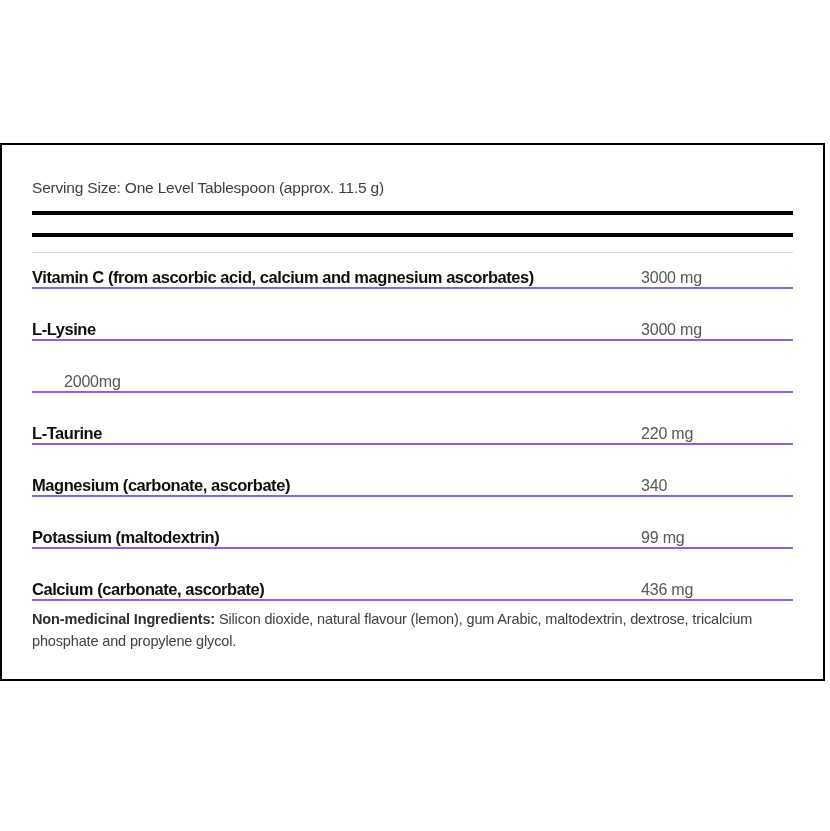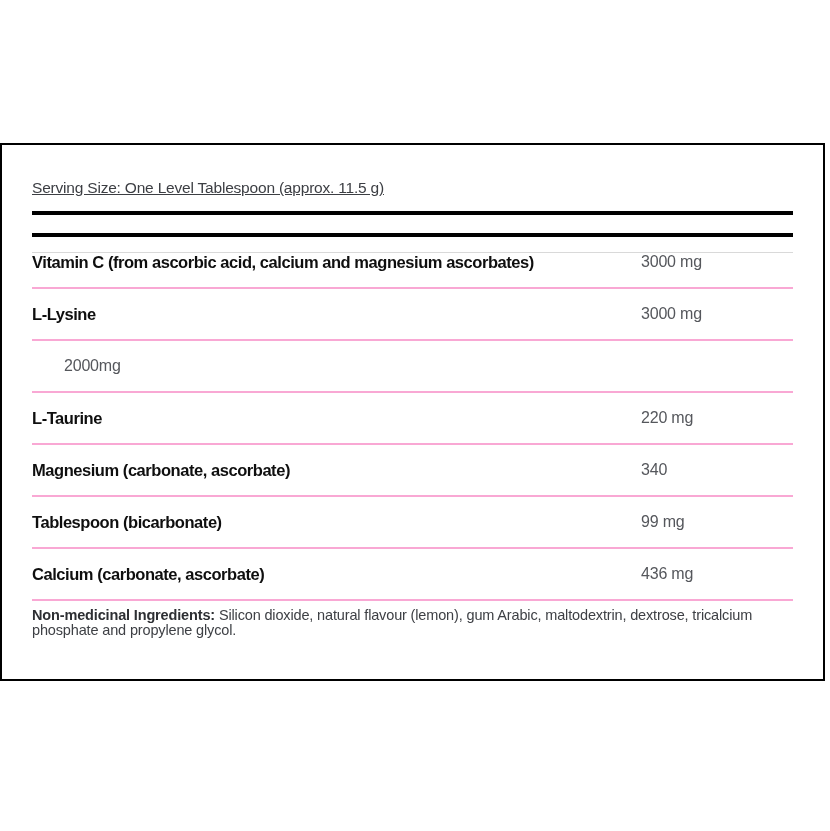--- a/index.html
+++ b/index.html
@@ -26,37 +26,36 @@
     background: #ffffff;
   }
   .inner {
     padding: 0 30px 0 30px;
   }
   .serving-size {
     margin-top: 34px;
     font-size: 15.5px;
     letter-spacing: -0.2px;
     color: #3c3e43;
-    text-decoration: underline;
   }
   .rule-thick {
     height: 4px;
     background: #000000;
     border: 0;
     margin: 0;
   }
   .rule-thick.first { margin-top: 14px; }
   .rule-thick.second { margin-top: 18px; }
   .rows { margin: 0; }
   .row {
     position: relative;
     height: 50px;
     display: flex;
-    align-items: center;
-    border-bottom: 2px solid #f9a8d4;
+    align-items: flex-end;
+    border-bottom: 2px solid #8b5cf6;
   }
   .row.first::before {
     content: "";
     position: absolute;
     left: 0;
     right: 0;
     top: 15px;
     height: 1px;
     background: #d9d9d9;
   }
@@ -76,21 +75,21 @@
     font-size: 16px;
     letter-spacing: -0.2px;
     color: #55575c;
     position: relative;
     z-index: 1;
     margin-left: 32px;
   }
   .footnote {
     margin-top: 7px;
     font-size: 14.5px;
-    line-height: 15px;
+    line-height: 22px;
     letter-spacing: -0.15px;
     color: #3e4045;
     max-width: 762px;
   }
   .footnote .footnote-label {
     font-weight: 700;
     color: #2d2f33;
   }
 </style>
 </head>
@@ -125,21 +124,21 @@
           <div class="name">L-Taurine</div>
           <div class="value">220 mg</div>
         </div>
 
         <div class="row">
           <div class="name">Magnesium (carbonate, ascorbate)</div>
           <div class="value">340</div>
         </div>
 
         <div class="row">
-          <div class="name">Tablespoon (bicarbonate)</div>
+          <div class="name">Potassium (maltodextrin)</div>
           <div class="value">99 mg</div>
         </div>
 
         <div class="row">
           <div class="name">Calcium (carbonate, ascorbate)</div>
           <div class="value">436 mg</div>
         </div>
 
       </div>
 

